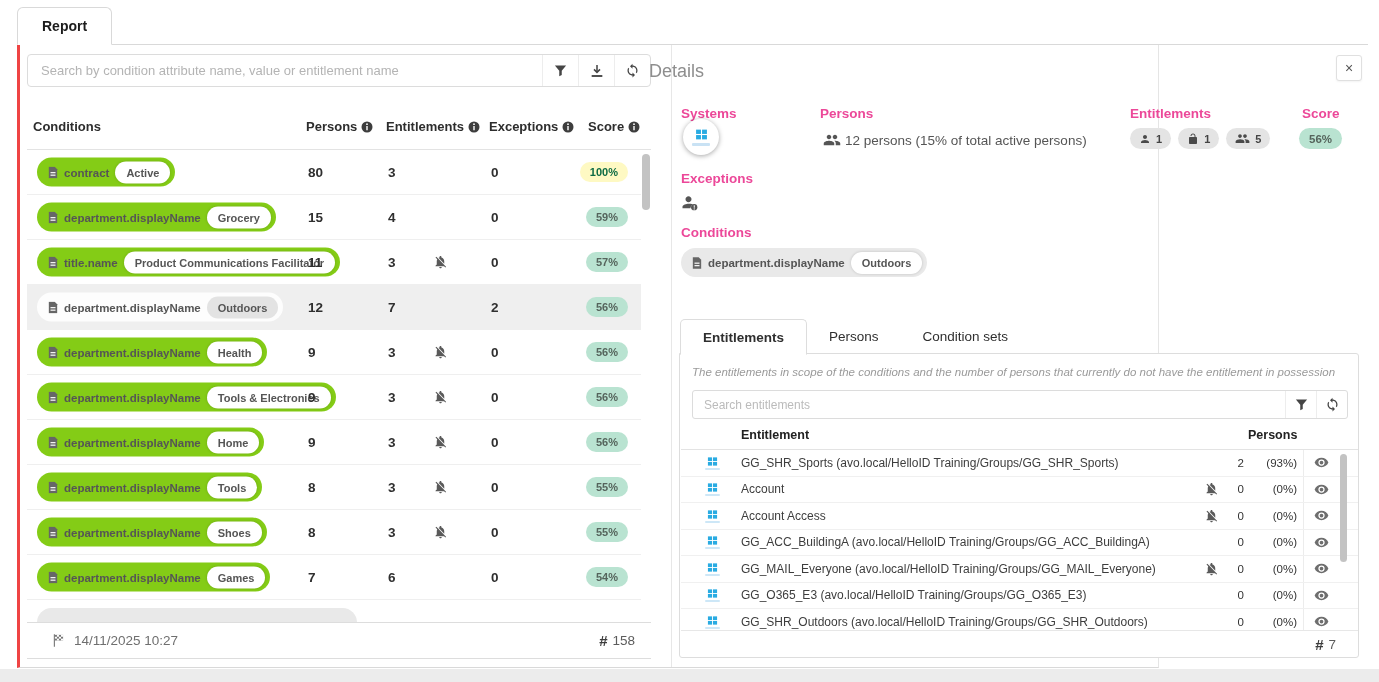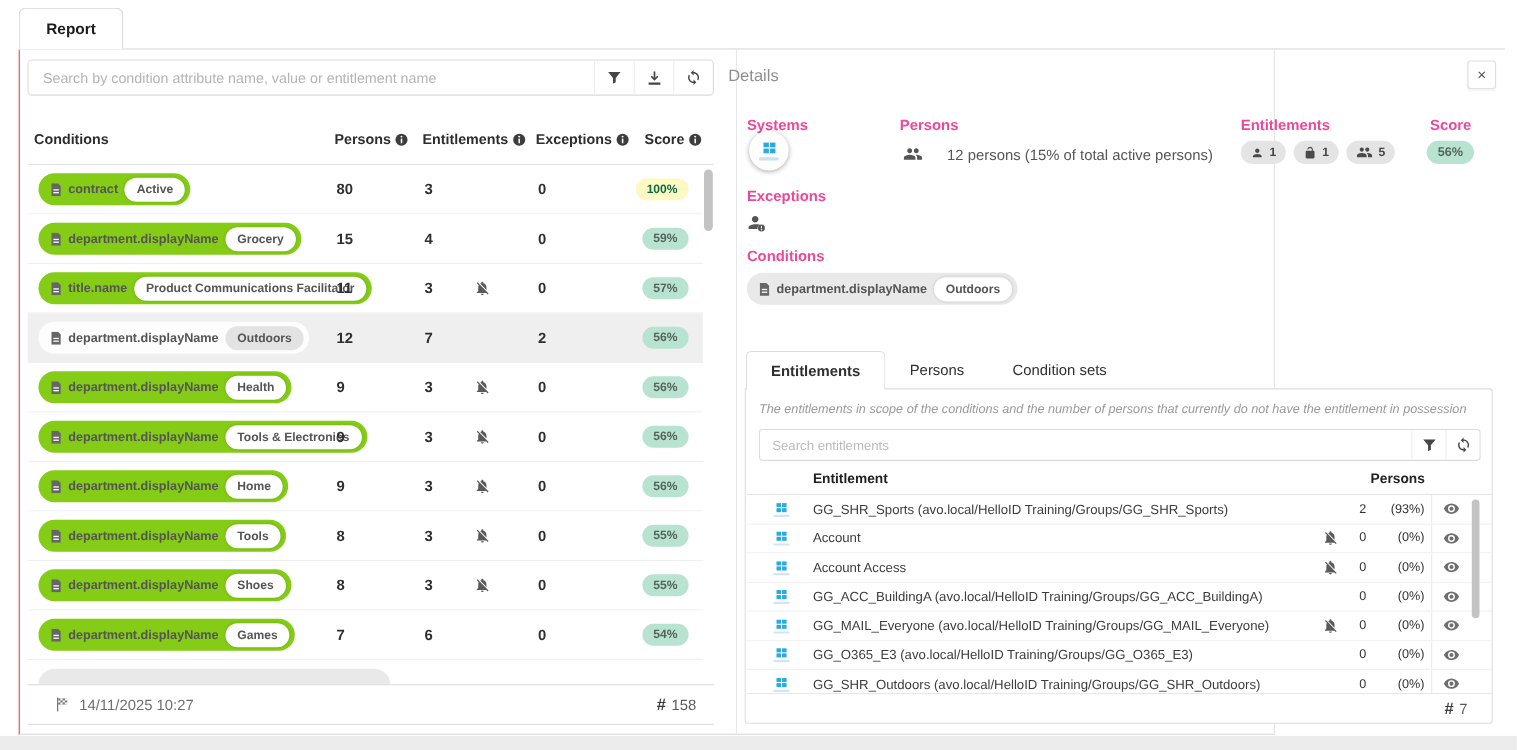--- a/index.html
+++ b/index.html
@@ -7,21 +7,21 @@
   .page { position:relative; width:1379px; height:682px; background:#fff; }
   .bottom-strip { position:absolute; left:0; top:669px; width:100%; height:13px; background:#ececec; }
 
   
   .tab-report { position:absolute; left:17px; top:7px; height:38px; padding:0 24px; display:flex; align-items:center;
     background:#fff; border:1px solid #d9d9d9; border-bottom:1px solid #fff; border-radius:6px 6px 0 0;
     font-weight:bold; font-size:14px; color:#1c1c1c; z-index:3; }
   .tab-line { position:absolute; left:17px; top:44px; width:1351px; border-top:1px solid #d9d9d9; z-index:2; }
 
   .card { position:absolute; left:17px; top:45px; width:1142px; height:623px; background:#fff;
-    border-left:1px solid #ef4444; border-right:1px solid #e5e5e5; border-bottom:1px solid #d9d9d9; }
+    border-left:3px solid #ef4444; border-right:1px solid #e5e5e5; border-bottom:1px solid #d9d9d9; }
   .vdivider { position:absolute; left:651px; top:0; height:100%; border-left:1px solid #e7e7e7; }
 
   
   .search-group { position:absolute; left:7px; top:9px; width:624px; height:33px; border:1px solid #dcdcdc; border-radius:4px; display:flex; background:#fff; }
   .search-group input { flex:1; border:none; outline:none; padding:0 13px; font-size:13px; color:#444; font-family:"Liberation Sans",sans-serif; background:transparent; }
   .search-group input::placeholder { color:#b4b4b4; }
   .icon-cell { width:36px; display:flex; align-items:center; justify-content:center; border-left:1px solid #ededed; cursor:pointer; }
 
   .cond-header { position:absolute; left:7px; top:62px; width:624px; height:43px; border-bottom:1px solid #e3e3e3; }
   .cond-header .hlab { position:absolute; top:12px; font-size:13px; font-weight:bold; color:#2d2d2d; display:inline-flex; align-items:center; gap:4px; }
@@ -53,28 +53,28 @@
 
   .left-footer { position:absolute; left:7px; top:577px; width:624px; height:37px; border-top:1px solid #ddd; border-bottom:1px solid #ddd;
     display:flex; align-items:center; padding:0 16px 0 24px; }
   .lf-date { display:flex; align-items:center; gap:8px; font-size:13.5px; color:#6f6f6f; }
   .lf-count { margin-left:auto; display:flex; align-items:center; gap:5px; }
   .hash { font-weight:bold; font-size:15px; color:#3d3d3d; }
   .cnt { font-size:13.5px; color:#5c5c5c; }
 
   
   .rp-label { position:absolute; font-size:13.5px; font-weight:bold; color:#ec4899; }
-  .details-title { position:absolute; left:644px; top:16px; font-size:15px; color:#8e8e8e; }
+  .details-title { position:absolute; left:629px; top:16px; font-size:18px; color:#8e8e8e; }
   .close-btn { position:absolute; left:1316px; top:10px; width:26px; height:26px; border:1px solid #e0e0e0; border-radius:3px;
     background:#fff; display:flex; align-items:center; justify-content:center; font-size:14px; color:#555; cursor:pointer; box-shadow:0 1px 2px rgba(0,0,0,.05); }
 
   .sys-circle { position:absolute; left:663px; top:74px; width:36px; height:36px; border-radius:50%; background:#fff;
     box-shadow:0 1px 5px rgba(0,0,0,.35); display:flex; flex-direction:column; align-items:center; justify-content:center; gap:2px; }
   .ad-bar { width:18px; height:3px; border-radius:1px; background:#c9e2f4; }
-  .persons-line { position:absolute; left:803px; top:86px; display:flex; align-items:center; gap:22px; font-size:13.5px; color:#555; }
+  .persons-line { position:absolute; left:803px; top:86px; display:flex; align-items:center; gap:4px; font-size:13.5px; color:#555; }
   .badges { position:absolute; left:1110px; top:83px; display:flex; gap:7px; }
   .pill { display:inline-flex; align-items:center; gap:5px; background:#e4e4e4; border-radius:11px; height:21px; padding:0 9px;
     font-size:11px; font-weight:bold; color:#444; }
   .score-lg { position:absolute; left:1279px; top:83px; background:#b9e3d1; color:#55645c; border-radius:11px; height:21px;
     display:inline-flex; align-items:center; padding:0 10px; font-size:11.5px; font-weight:bold; }
   .exc-line { position:absolute; left:661px; top:149px; display:flex; align-items:center; gap:8px; font-size:13.5px; color:#555; }
   .cond-chip-det { position:absolute; left:661px; top:203px; }
   .cond-chip-det .chip2 { display:inline-flex; align-items:center; gap:6px; background:#e9e9e9; border-radius:15px; height:29px; padding:0 5px 0 11px; }
 
   .dtabs { position:absolute; left:660px; top:272px; height:37px; display:flex; align-items:flex-end; z-index:2; }

